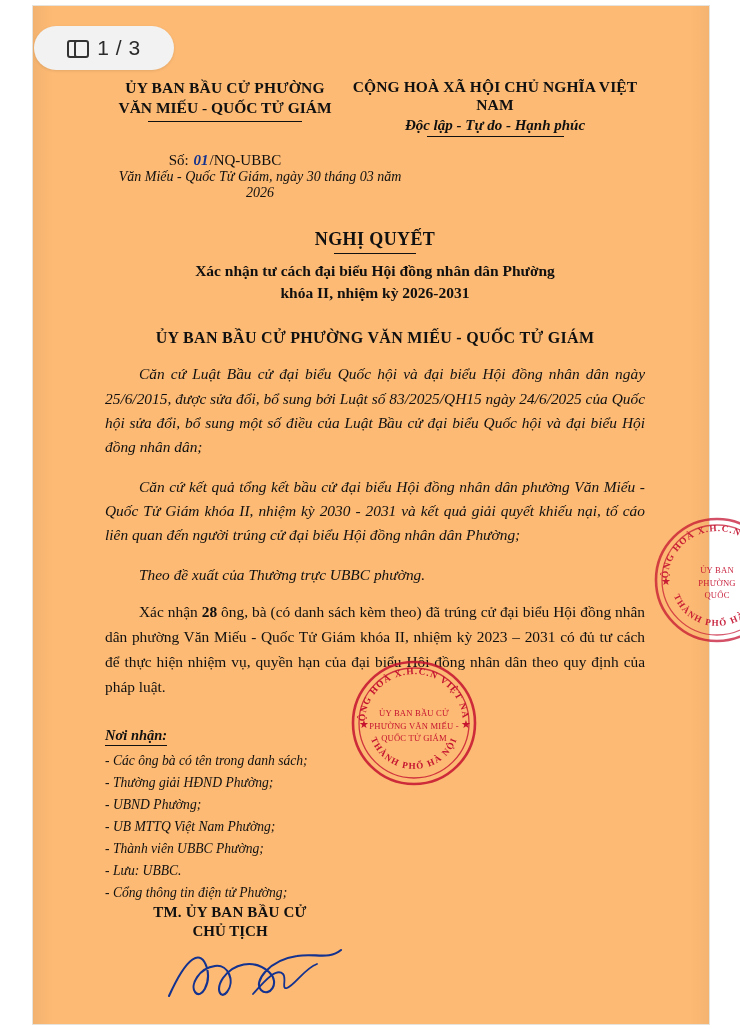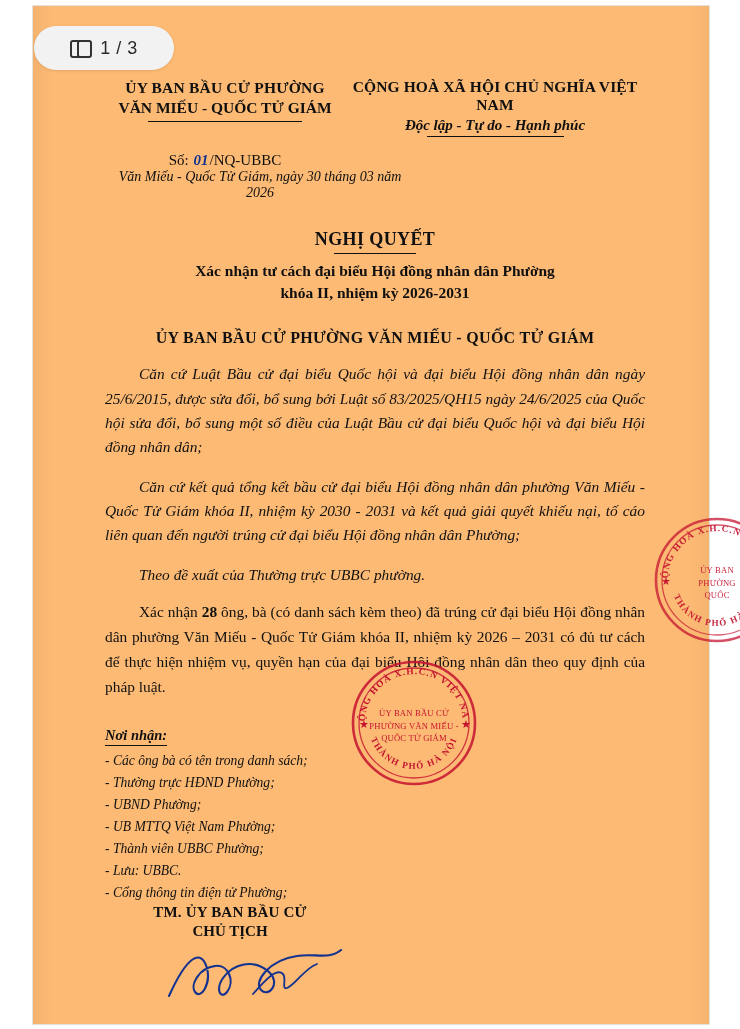--- a/index.html
+++ b/index.html
@@ -45,21 +45,21 @@
   }
   #page-indicator .pages-icon .sq.back {
     left: 0; top: 2px; width: 11px; height: 14px;
   }
   #page-indicator .pages-icon .sq.front {
     left: 7px; top: 2px; width: 11px; height: 14px;
     background: #f2f2f2;
   }
   #page-indicator .page-label {
     font-family: "Liberation Sans", sans-serif;
-    font-size: 18px;
+    font-size: 21px;
     color: #2b2b2b;
     letter-spacing: 0.5px;
   }
 
   
   #doc-sheet {
     position: absolute;
     left: 33px;
     top: 6px;
     width: 676px;
@@ -369,29 +369,29 @@
       <div class="title-sub1">Xác nhận tư cách đại biểu Hội đồng nhân dân Phường</div>
       <div class="title-sub2">khóa II, nhiệm kỳ 2026-2031</div>
     </div>
 
     <div class="org-line">ỦY BAN BẦU CỬ PHƯỜNG VĂN MIẾU - QUỐC TỬ GIÁM</div>
 
     <div class="para">Căn cứ Luật Bầu cử đại biểu Quốc hội và đại biểu Hội đồng nhân dân ngày 25/6/2015, được sửa đổi, bổ sung bởi Luật số 83/2025/QH15 ngày 24/6/2025 của Quốc hội sửa đổi, bổ sung một số điều của Luật Bầu cử đại biểu Quốc hội và đại biểu Hội đồng nhân dân;</div>
     <div class="para">Căn cứ kết quả tổng kết bầu cử đại biểu Hội đồng nhân dân phường Văn Miếu - Quốc Tử Giám khóa II, nhiệm kỳ 2030 - 2031 và kết quả giải quyết khiếu nại, tố cáo liên quan đến người trúng cử đại biểu Hội đồng nhân dân Phường;</div>
     <div class="para">Theo đề xuất của Thường trực UBBC phường.</div>
 
-    <div class="para-plain"><span>Xác nhận </span><b>28</b><span> ông, bà (có danh sách kèm theo) đã trúng cử đại biểu Hội đồng nhân dân phường Văn Miếu - Quốc Tử Giám khóa II, nhiệm kỳ 2026 – 2031 có đủ tư cách để thực hiện nhiệm vụ, quyền hạn của đại biểu Hội đồng nhân dân theo quy định của pháp luật.</span></div>
+    <div class="para-plain"><span>Xác nhận </span><b>28</b><span> ông, bà (có danh sách kèm theo) đã trúng cử đại biểu Hội đồng nhân dân phường Văn Miếu - Quốc Tử Giám khóa II, nhiệm kỳ 2023 – 2031 có đủ tư cách để thực hiện nhiệm vụ, quyền hạn của đại biểu Hội đồng nhân dân theo quy định của pháp luật.</span></div>
 
     <div class="footer-row">
 
       <div class="recipients">
         <div class="rec-title">Nơi nhận:</div>
         <ul>
           <li>- Các ông bà có tên trong danh sách;</li>
-          <li>- Thường trực HĐND Phường;</li>
+          <li>- Thường giải HĐND Phường;</li>
           <li>- UBND Phường;</li>
           <li>- UB MTTQ Việt Nam Phường;</li>
           <li>- Thành viên UBBC Phường;</li>
           <li>- Lưu: UBBC.</li>
           <li>- Cổng thông tin điện tử Phường;</li>
         </ul>
       </div>
 
       <div class="signature">
         <div class="sig-tm">TM. ỦY BAN BẦU CỬ</div>

